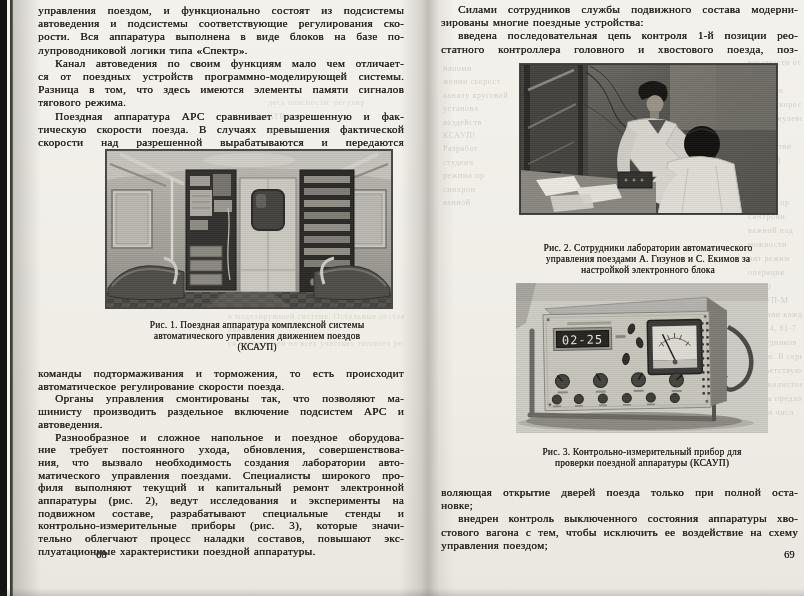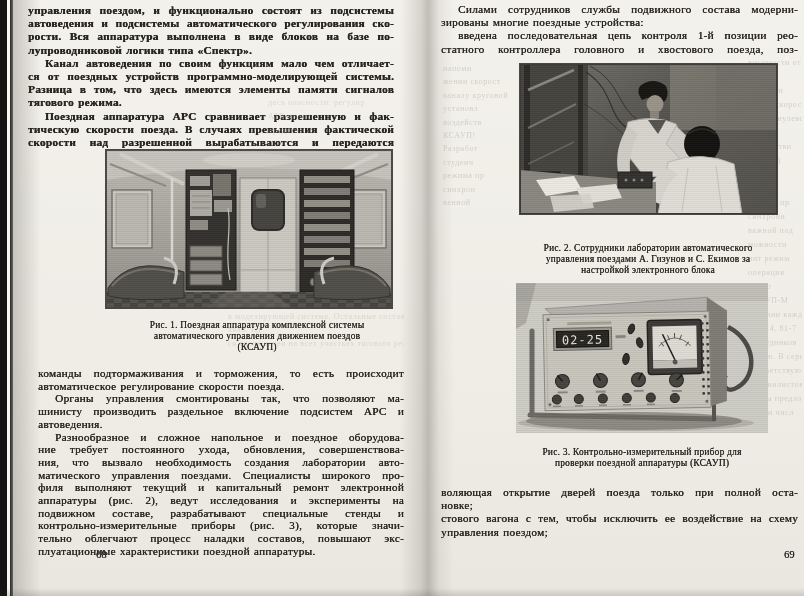--- a/index.html
+++ b/index.html
@@ -45,23 +45,23 @@
 
   <div class="abs edge-black"></div>
   <div class="abs edge-white"></div>
   <div class="abs edge-dark"></div>
   <div class="abs edge-fade"></div>
   <div class="abs gutter"></div>
   <div class="abs bottom-shade"></div>
 
   <div>
 
-    <div class="abs tb" style="left:28px;top:4px;width:366px;font-weight:bold;">
+    <div class="abs tb" style="left:38px;top:4px;width:366px;">
         <div>управления поездом, и функционально состоят из подсистемы</div>
-        <div>автоведения и подсистемы автоматического регулирования ско-</div>
+        <div>автоведения и подсистемы соответствующие регулирования ско-</div>
         <div>рости. Вся аппаратура выполнена в виде блоков на базе по-</div>
         <div class="end">лупроводниковой логики типа «Спектр».</div>
         <div class="ind">Канал автоведения по своим функциям мало чем отличает-</div>
         <div>ся от поездных устройств программно-моделирующей системы.</div>
         <div>Разница в том, что здесь имеются элементы памяти сигналов</div>
         <div class="end">тягового режима.</div>
         <div class="ind">Поездная аппаратура АРС сравнивает разрешенную и фак-</div>
         <div>тическую скорости поезда. В случаях превышения фактической</div>
         <div>скорости над разрешенной вырабатываются и передаются</div>
       </div>
@@ -411,20 +411,21 @@
     </div>
 
     <div class="abs caption" style="left:492px;top:440px;width:300px;margin-top:7px;">
         <div>Рис. 3. Контрольно-измерительный прибор для</div>
         <div>проверки поездной аппаратуры (КСАУП)</div>
       </div>
 
     <div class="abs tb" style="left:441px;top:486px;width:357px;">
         <div>воляющая открытие дверей поезда только при полной оста-</div>
         <div class="end">новке;</div>
+        <div class="ind">внедрен контроль выключенного состояния аппаратуры хво-</div>
         <div>стового вагона с тем, чтобы исключить ее воздействие на схему</div>
         <div class="end">управления поездом;</div>
       </div>
 
     <div class="abs pagenum" style="left:784px;top:549px;">69</div>
   </div>
 
 </div>
 
 </body></html>

